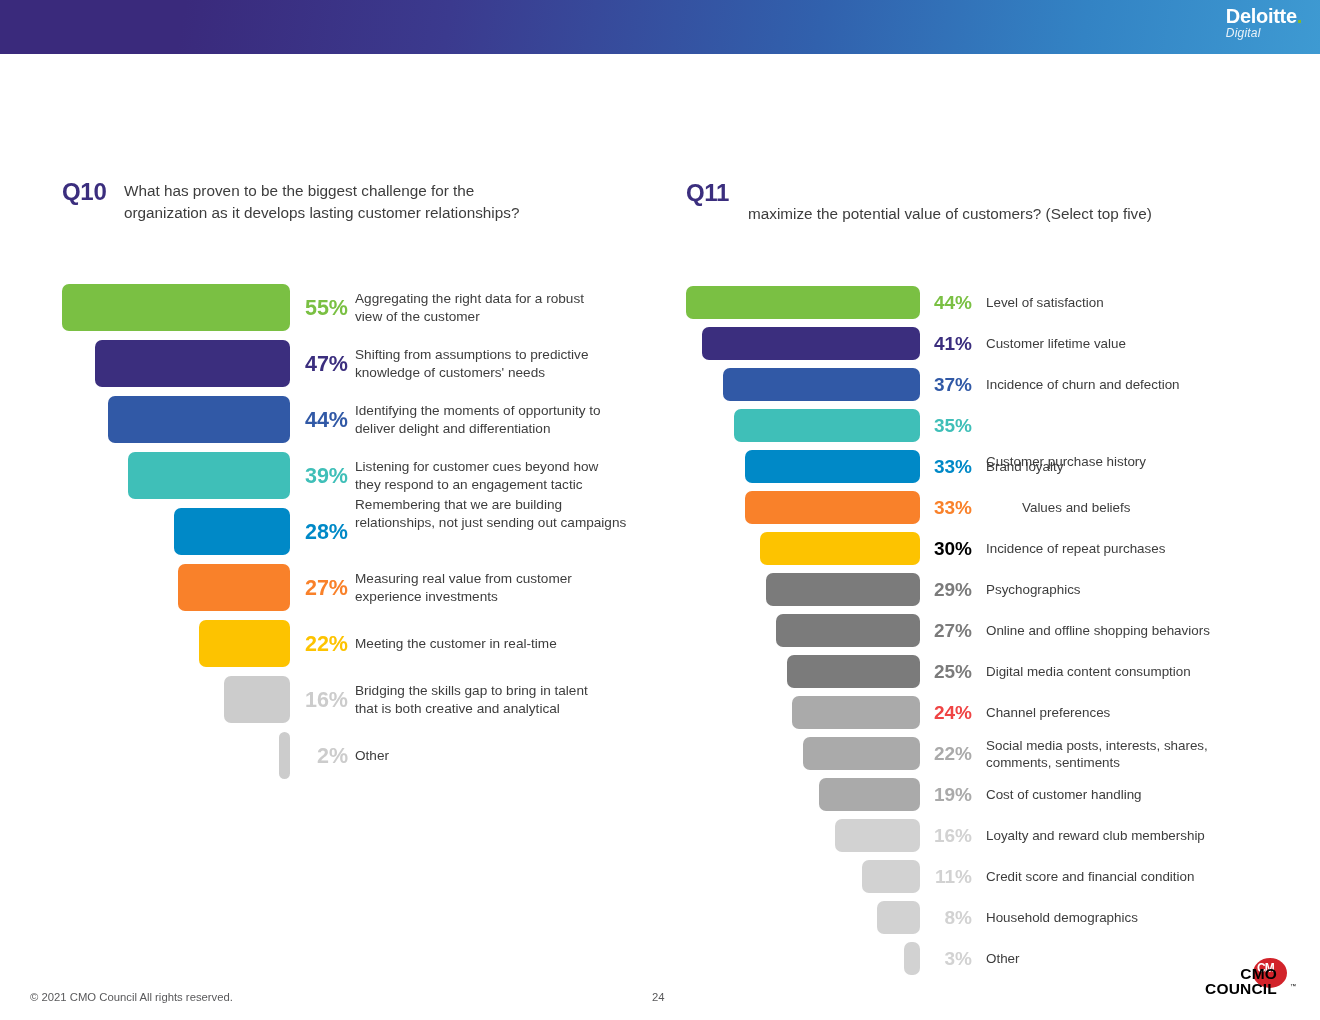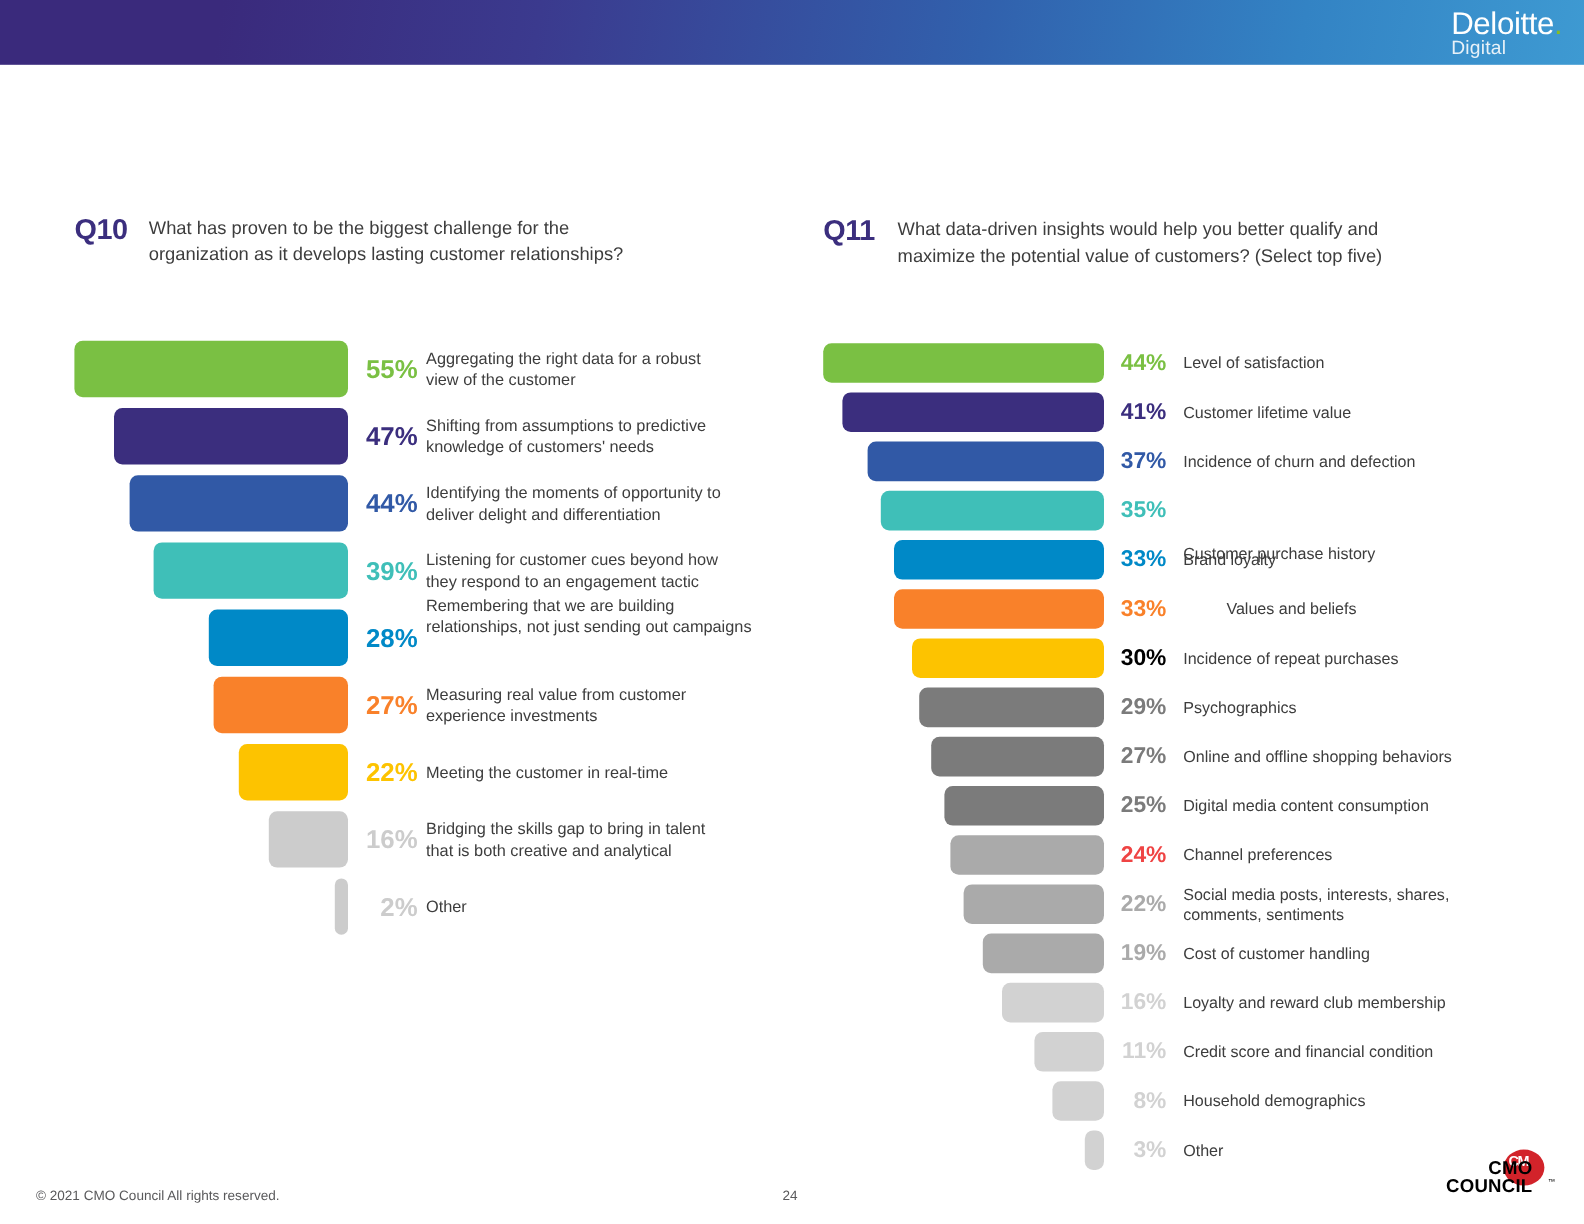--- a/index.html
+++ b/index.html
@@ -20,25 +20,25 @@
   }
   .header-title{
     position:absolute;left:32px;top:19px;
     color:#ffffff;font-size:14.5px;font-weight:bold;letter-spacing:0.55px;
     white-space:nowrap;
   }
   .deloitte-logo{
     position:absolute;right:18px;top:6px;text-align:left;line-height:1;
   }
   .deloitte-main{
-    color:#ffffff;font-size:26px;font-weight:normal;letter-spacing:-0.3px;
+    color:#ffffff;font-size:20px;font-weight:bold;letter-spacing:-0.3px;
   }
   .deloitte-dot{color:#86bc25;}
   .deloitte-sub{
-    color:#e8f1f8;font-size:16px;font-weight:normal;letter-spacing:0.2px;margin-top:1px;
+    color:#e8f1f8;font-size:12px;font-weight:normal;letter-spacing:0.2px;margin-top:1px;font-style:italic;
   }
 
   
   .qblock{position:absolute;}
   .qnum{
     position:absolute;left:0;top:0;
     color:#3b2e7e;font-size:24px;font-weight:bold;letter-spacing:-0.3px;
   }
   .qtext{
     position:absolute;
@@ -106,21 +106,20 @@
 </div>
 
 <div class="qblock" style="left:62px;top:178px;width:600px;height:50px;">
   <div class="qnum">Q10</div>
   <div class="qtext" style="left:62px;top:2px;">What has proven to be the biggest challenge for the</div>
   <div class="qtext" style="left:62px;top:24px;">organization as it develops lasting customer relationships?</div>
 </div>
 
 <div class="qblock" style="left:686px;top:179px;width:600px;height:50px;">
   <div class="qnum">Q11</div>
-  <div class="qtext" style="left:62px;top:2px;">What data-driven insights would help you better qualify and</div>
   <div class="qtext" style="left:62px;top:24px;">maximize the potential value of customers? (Select top five)</div>
 </div>
 
 <div class="chart left" id="chart-q10" style="left:0px;top:0px;width:660px;height:1020px;">
     <div class="bar" style="position: absolute; left: 62px; top: 284px; width: 228px; height: 47px; background: rgb(122, 192, 67); border-radius: 7px;"></div>
     <div class="pct" style="left: 296px; width: 52px; top: 295.5px; line-height: 24px; color: rgb(122, 192, 67);">55%</div>
     <div class="lbl" style="left: 355px; width: 300px; top: 290px;">
       <div>Aggregating the right data for a robust</div>
       <div>view of the customer</div>
     </div>

